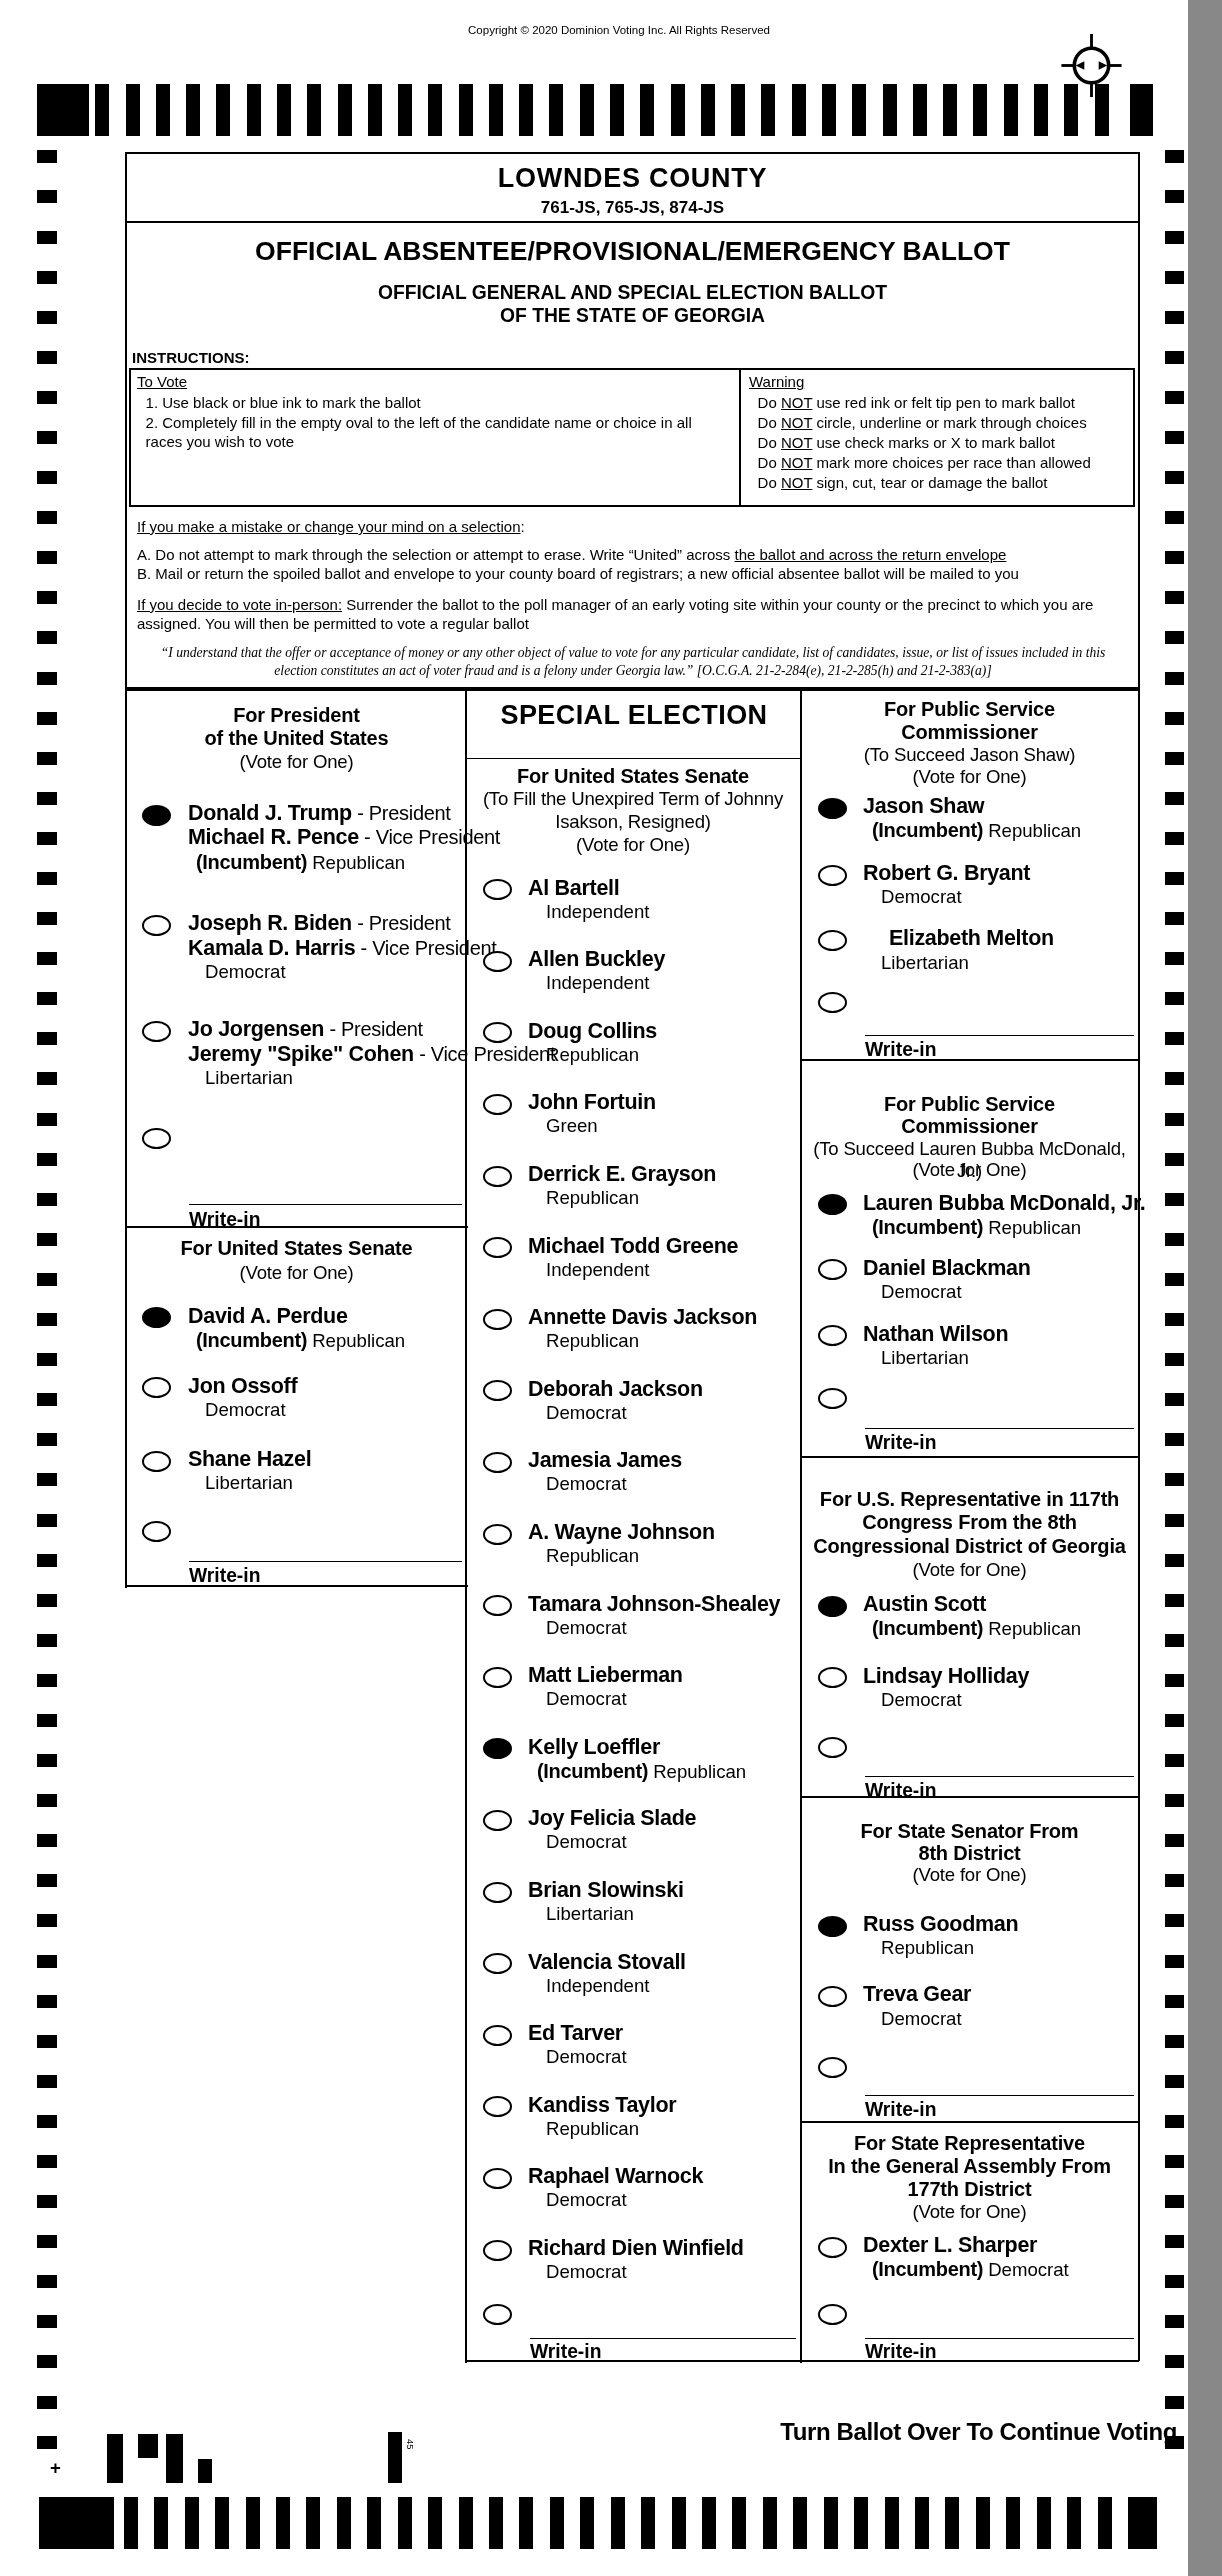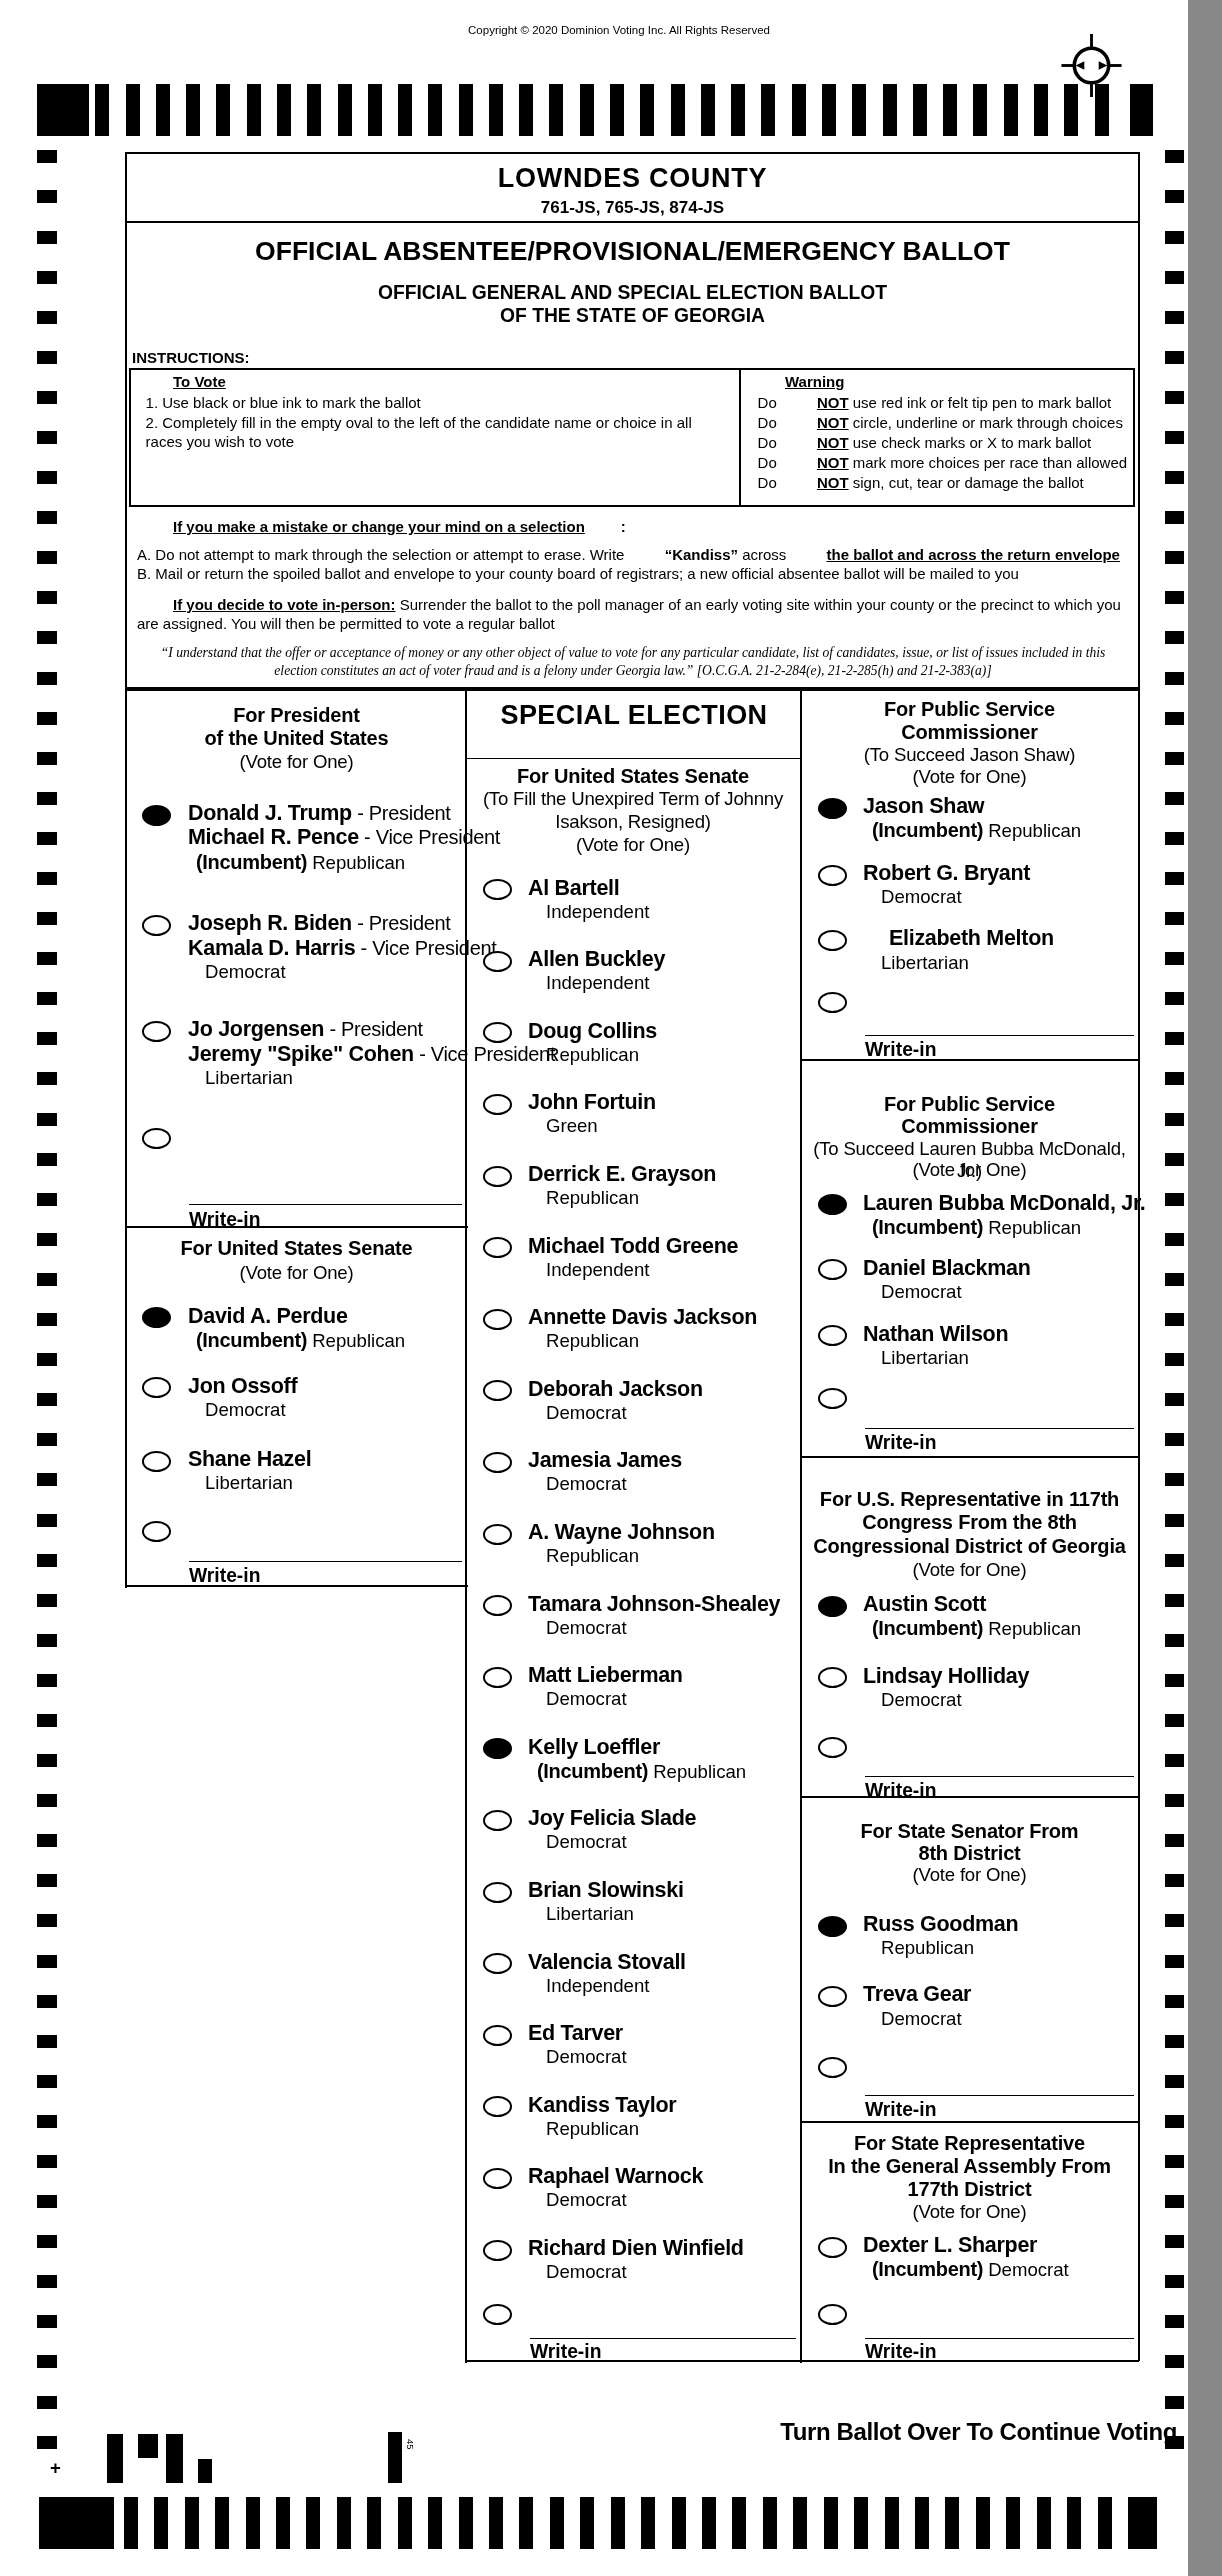--- a/index.html
+++ b/index.html
@@ -1,20 +1,20 @@
 <!DOCTYPE html>
 <html style="font-size:11.5px"><head>
 <meta charset="utf-8">
 <style>
   html,body{margin:0;padding:0;background:#888;}
   #page{position:relative;width:1188px;height:2576px;background:#ffffff;
         font-family:"Liberation Sans","DejaVu Sans",sans-serif;color:#000;overflow:hidden;}
   .abs{position:absolute;}
   .tmark{position:absolute;background:#000;}
-  .b{font-weight:bold;margin-left:36px;}
+  .b{font-weight:normal;}
   .u{text-decoration:underline;}
   .line{position:absolute;background:#000;}
   
   #outer-box{position:absolute;left:125px;top:152px;width:1011px;height:533px;border:2.1px solid #000;}
   #county{position:absolute;left:125px;top:163px;width:1015px;font-size:27px;font-weight:bold;text-align:center;letter-spacing:0.7px;}
   #precincts{position:absolute;left:125px;top:198px;width:1015px;font-size:17px;font-weight:bold;text-align:center;}
   #ballot-title{position:absolute;left:125px;top:236px;width:1015px;font-size:26.5px;font-weight:bold;text-align:center;}
   .subhead{position:absolute;left:125px;width:1015px;font-size:19.3px;font-weight:bold;text-align:center;}
   #instr-label{position:absolute;left:132px;top:349px;font-size:15px;font-weight:bold;}
   #tv-box{position:absolute;left:129px;top:368px;width:1002px;height:135px;border:2.1px solid #000;}
@@ -86,21 +86,21 @@
         <div class="wline" style="padding-left: 8.6px;"><span>Do </span><span class="b u">NOT</span><span> use red ink or felt tip pen to mark ballot</span></div>
         <div class="wline" style="padding-left: 8.6px;"><span>Do </span><span class="b u">NOT</span><span> circle, underline or mark through choices</span></div>
         <div class="wline" style="padding-left: 8.6px;"><span>Do </span><span class="b u">NOT</span><span> use check marks or X to mark ballot</span></div>
         <div class="wline" style="padding-left: 8.6px;"><span>Do </span><span class="b u">NOT</span><span> mark more choices per race than allowed</span></div>
         <div class="wline" style="padding-left: 8.6px;"><span>Do </span><span class="b u">NOT</span><span> sign, cut, tear or damage the ballot</span></div>
       </div>
   </div>
 
   <div id="mistake">
     <div style="margin-bottom:8.6px;"><span class="b u">If you make a mistake or change your mind on a selection</span><span class="b">:</span></div>
-    <div><span>A. Do not attempt to mark through the selection or attempt to erase.  Write </span><span class="b">“Kandiss”</span><span> across </span><span class="b u">the ballot and across the return envelope</span></div>
+    <div><span>A. Do not attempt to mark through the selection or attempt to erase.  Write </span><span class="b">“United”</span><span> across </span><span class="b u">the ballot and across the return envelope</span></div>
     <div style="margin-bottom:11.5px;">B. Mail or return the spoiled ballot and envelope to your county board of registrars; a new official absentee ballot will be mailed to you</div>
     <div><span class="b u">If you decide to vote in-person:</span><span>  Surrender the ballot to the poll manager of an early voting site within your county or the precinct to which you are assigned.  You will then be permitted to vote a regular ballot</span></div>
   </div>
 
   <div id="oath">“I understand that the offer or acceptance of money or any other object of value to vote for any particular candidate, list of candidates, issue, or list of issues included in this election constitutes an act of voter fraud and is a felony under Georgia law.” [O.C.G.A. 21-2-284(e), 21-2-285(h) and 21-2-383(a)]</div>
 
   <div class="race-hline" style="left:125px;top:689px;width:1015px;"></div>
   <div class="race-vline" style="left:125px;top:689px;height:899px;"></div>
   <div class="race-vline" style="left:465px;top:689px;height:1674px;"></div>
   <div class="race-vline" style="left:800px;top:689px;height:1674px;"></div>

